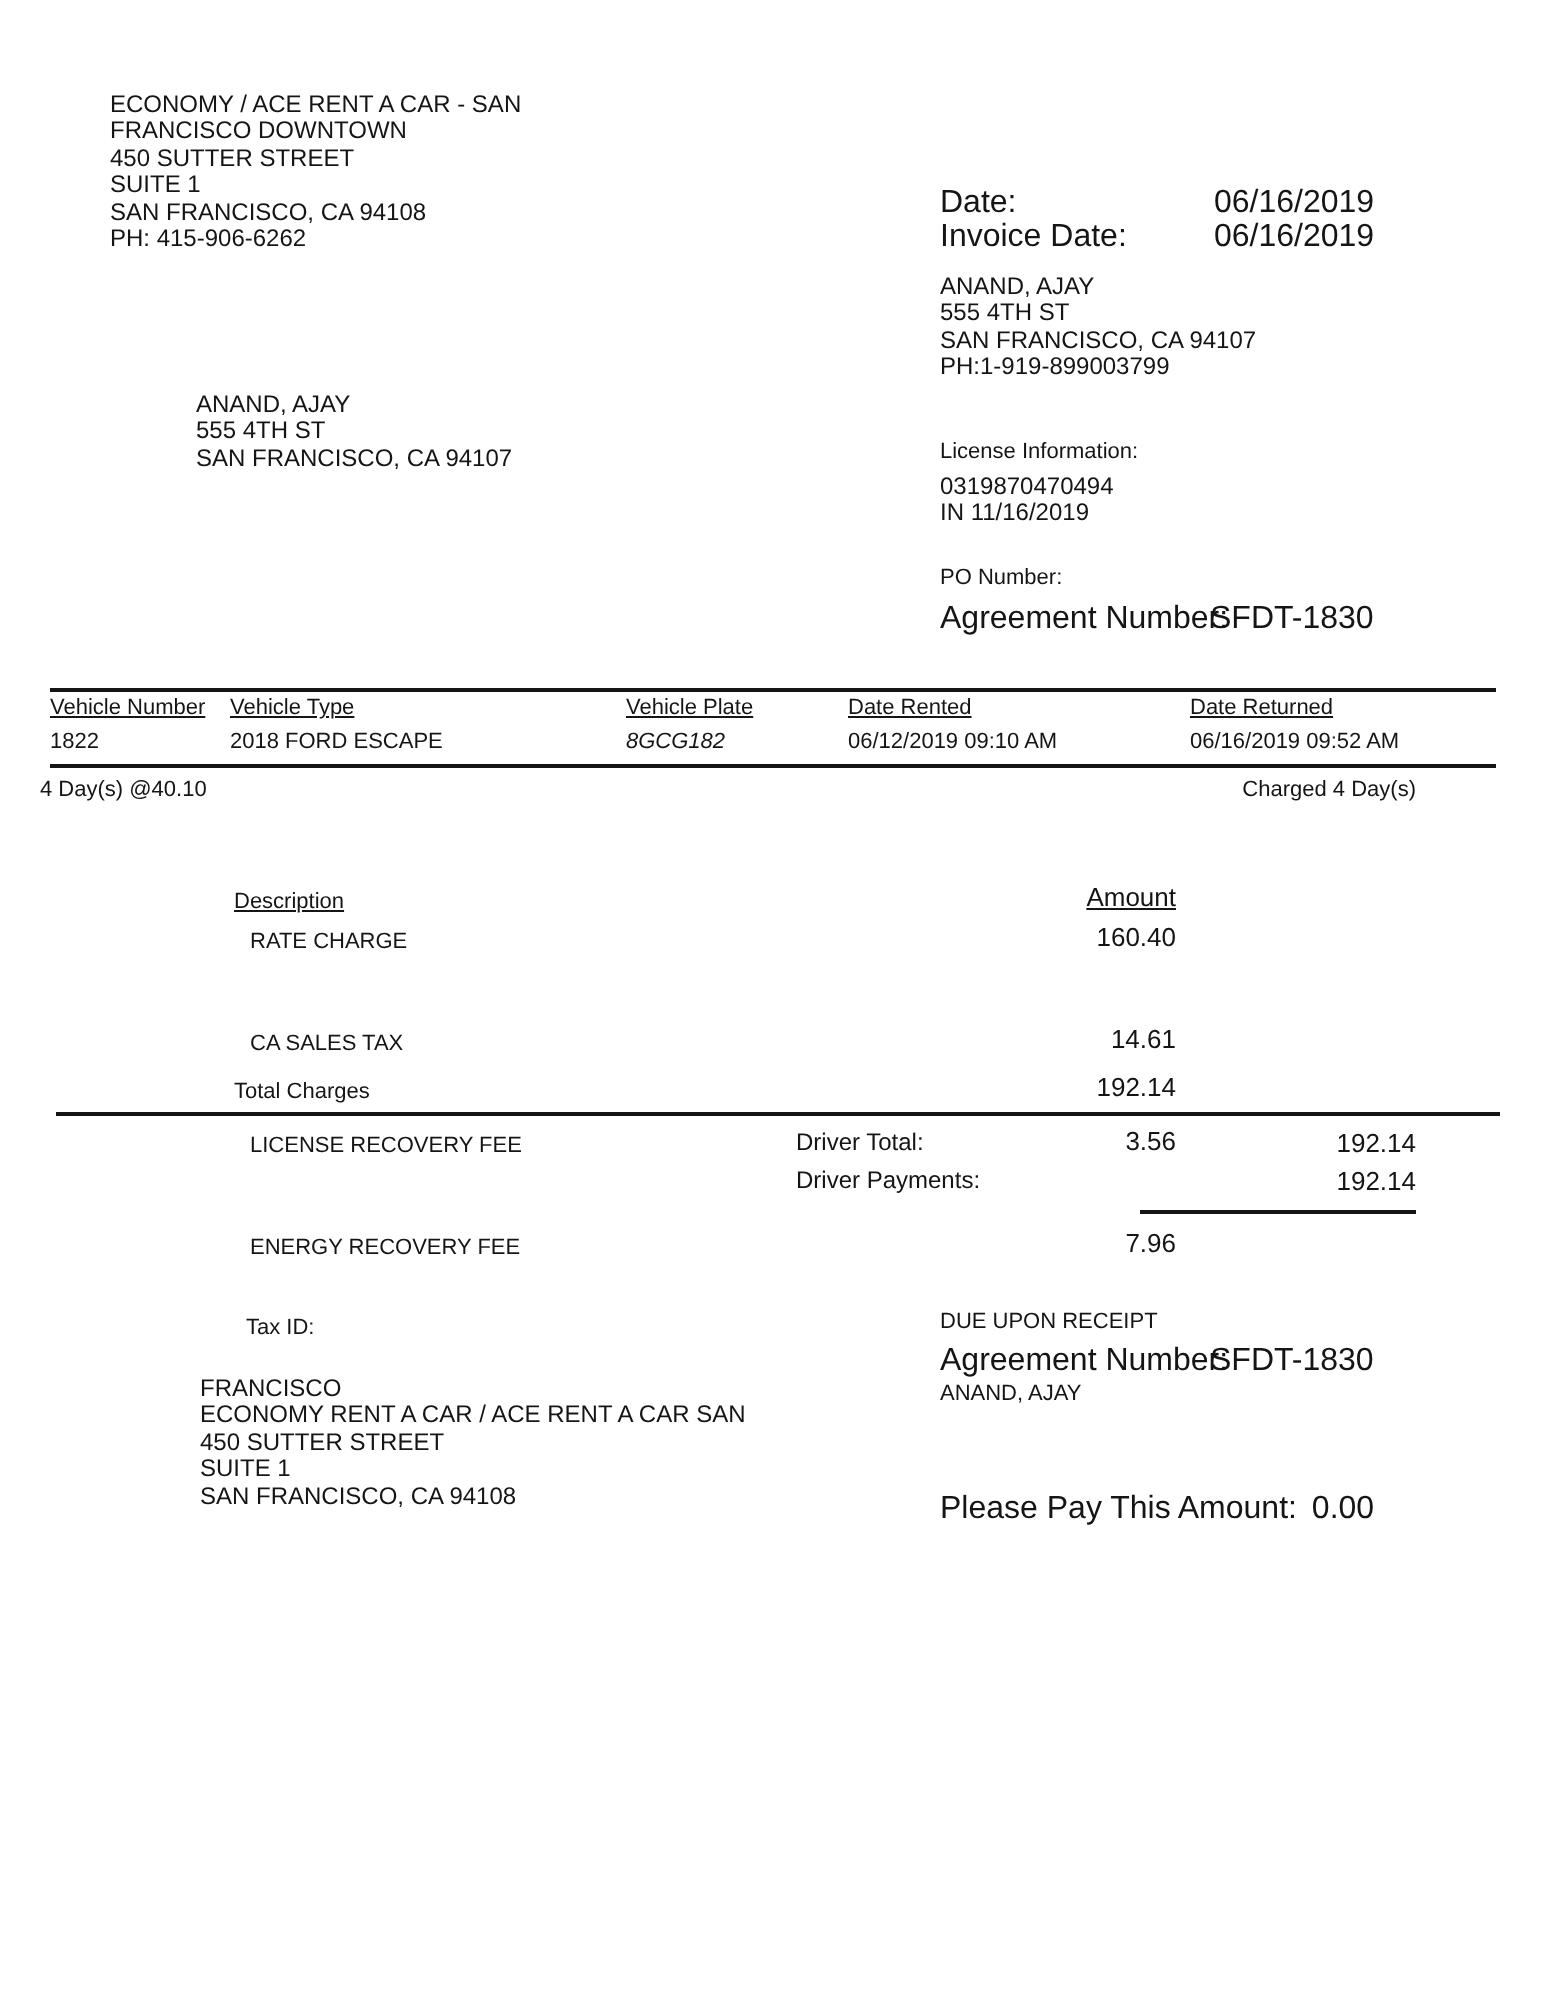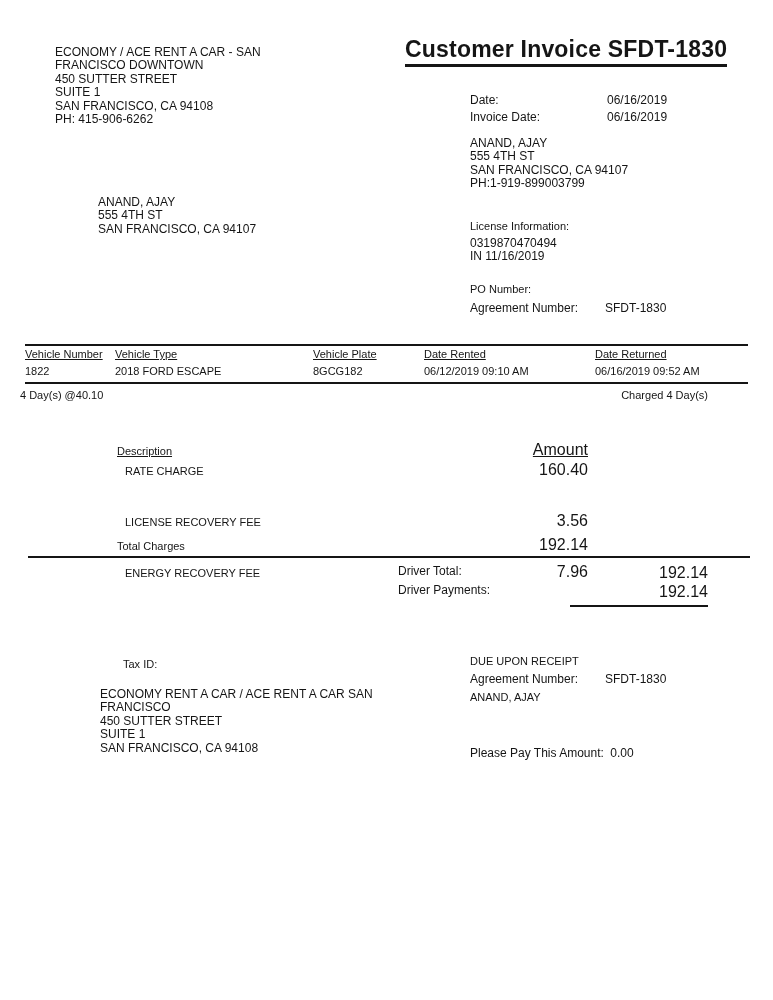--- a/index.html
+++ b/index.html
@@ -4,43 +4,42 @@
 <style>
   html,body{margin:0;padding:0;}
   body{width:773px;height:1000px;background:#ffffff;position:relative;
        font-family:"Liberation Sans","DejaVu Sans",sans-serif;color:#151515;}
   .page{position:absolute;inset:0;background:#ffffff;overflow:hidden;padding-left:46px;}
   .abs{position:absolute;}
   .t12{font-size:11px;line-height:13.4px;}
   .addr div{font-size:12px;line-height:13.4px;white-space:nowrap;}
   .title{font-size:23px;font-weight:bold;letter-spacing:.2px;white-space:nowrap;
          border-bottom:3px solid #151515;padding-bottom:1px;}
-  .kv{font-size:12px;white-space:nowrap;}
+  .kv{font-size:16px;white-space:nowrap;}
   .kv .k{display:inline-block;}
   .hr{position:absolute;background:#151515;height:2px;}
   .u{text-decoration:underline;}
-  .amount{position:absolute;right:0;font-size:16px;white-space:nowrap;}
+  .amount{position:absolute;right:0;font-size:13px;white-space:nowrap;}
   .charge-row{position:relative;height:18px;margin-top:33px;}
   .tot-row{position:relative;height:18.5px;font-size:12px;}
 </style>
 </head>
 <body>
 
 <div class="page">
 
   <div class="abs addr" style="left:55px;top:46px;">
     <div>ECONOMY / ACE RENT A CAR - SAN</div>
     <div>FRANCISCO DOWNTOWN</div>
     <div>450 SUTTER STREET</div>
     <div>SUITE 1</div>
     <div>SAN FRANCISCO, CA 94108</div>
     <div>PH: 415-906-6262</div>
   </div>
 
-  <div class="abs title" style="left:405px;top:36px;">Customer Invoice SFDT-1830</div>
 
   <div class="abs kv" style="left:470px;top:93px;">
     <span class="k" style="width:137px;">Date:</span><span>06/16/2019</span>
   </div>
   <div class="abs kv" style="left:470px;top:110px;">
     <span class="k" style="width:137px;">Invoice Date:</span><span>06/16/2019</span>
   </div>
 
   <div class="abs addr" style="left:470px;top:137px;">
     <div>ANAND, AJAY</div>
@@ -68,37 +67,41 @@
 
   <div class="hr" style="left:25px;top:344px;width:723px;"></div>
   <div class="abs" style="left:25px;top:348px;width:723px;height:30px;">
     <span class="abs t12 u" style="left:0;text-align:center;">Vehicle Number</span>
     <span class="abs t12 u" style="left:90px;">Vehicle Type</span>
     <span class="abs t12 u" style="left:288px;">Vehicle Plate</span>
     <span class="abs t12 u" style="left:399px;">Date Rented</span>
     <span class="abs t12 u" style="left:570px;">Date Returned</span>
     <span class="abs t12" style="left:0;top:17px;">1822</span>
     <span class="abs t12" style="left:90px;top:17px;">2018 FORD ESCAPE</span>
-    <span class="abs t12" style="left:288px;top:17px;">8GCG182</span>
+    <span class="abs t12" style="left:288px;top:17px;font-style:italic;">8GCG182</span>
     <span class="abs t12" style="left:399px;top:17px;">06/12/2019 09:10 AM</span>
     <span class="abs t12" style="left:570px;top:17px;">06/16/2019 09:52 AM</span>
   </div>
   <div class="hr" style="left:25px;top:382px;width:723px;"></div>
 
   <div class="abs t12" style="left:20px;top:389px;">4 Day(s) @40.10</div>
   <div class="abs t12" style="right:65px;top:389px;">Charged 4 Day(s)</div>
 
   <div class="abs" style="left:117px;top:408px;width:471px;">
     <div class="charge-row">
       <span class="t12 u">Description</span>
       <span class="amount u">Amount</span>
     </div>
     <div class="charge-row" style="margin-top:2px;">
       <span class="t12" style="margin-left:8px;">RATE CHARGE</span>
       <span class="amount">160.40</span>
+    </div>
+    <div class="charge-row">
+      <span class="t12" style="margin-left:8px;">CA SALES TAX</span>
+      <span class="amount">14.61</span>
     </div>
     <div class="charge-row">
       <span class="t12" style="margin-left:8px;">LICENSE RECOVERY FEE</span>
       <span class="amount">3.56</span>
     </div>
     <div class="charge-row">
       <span class="t12" style="margin-left:8px;text-align:right;">ENERGY RECOVERY FEE</span>
       <span class="amount">7.96</span>
     </div>
   </div>
@@ -118,22 +121,22 @@
       <span>Driver Payments:</span>
       <span class="amount">192.14</span>
     </div>
   </div>
   <div class="hr" style="left:570px;top:605px;width:138px;"></div>
 
   <div class="abs t12" style="left:123px;top:610px;margin-top:48px;">Tax ID:</div>
 
 
   <div class="abs addr" style="left:100px;top:688px;">
+    <div>FRANCISCO</div>
     <div>ECONOMY RENT A CAR / ACE RENT A CAR SAN</div>
-    <div>FRANCISCO</div>
     <div>450 SUTTER STREET</div>
     <div>SUITE 1</div>
     <div>SAN FRANCISCO, CA 94108</div>
   </div>
 
   <div class="abs t12" style="left:470px;top:655px;">DUE UPON RECEIPT</div>
   <div class="abs kv" style="left:470px;top:672px;">
     <span class="k" style="width:135px;">Agreement Number:</span><span>SFDT-1830</span>
   </div>
   <div class="abs t12" style="left:470px;top:691px;">ANAND, AJAY</div>

